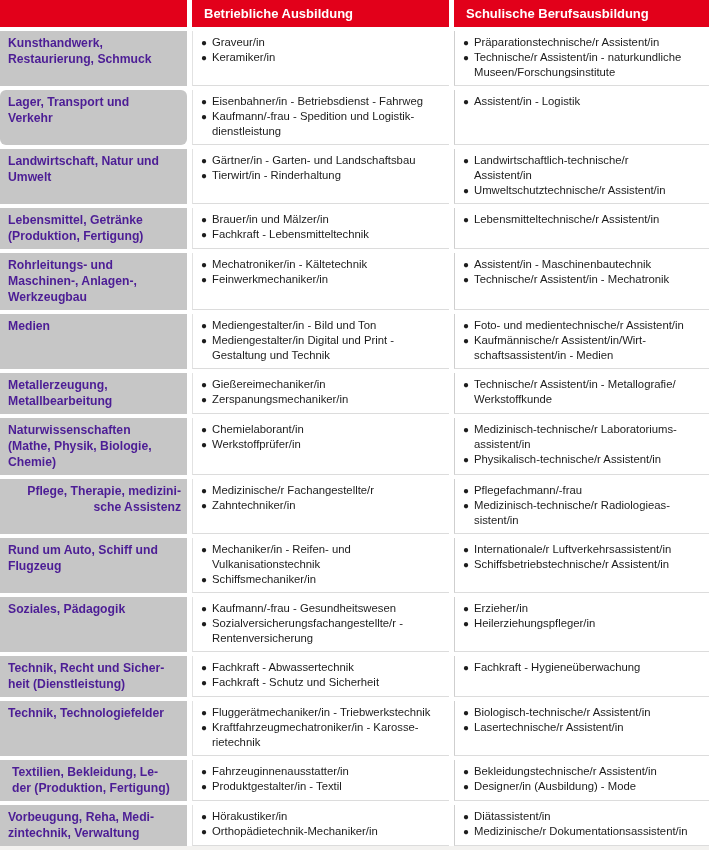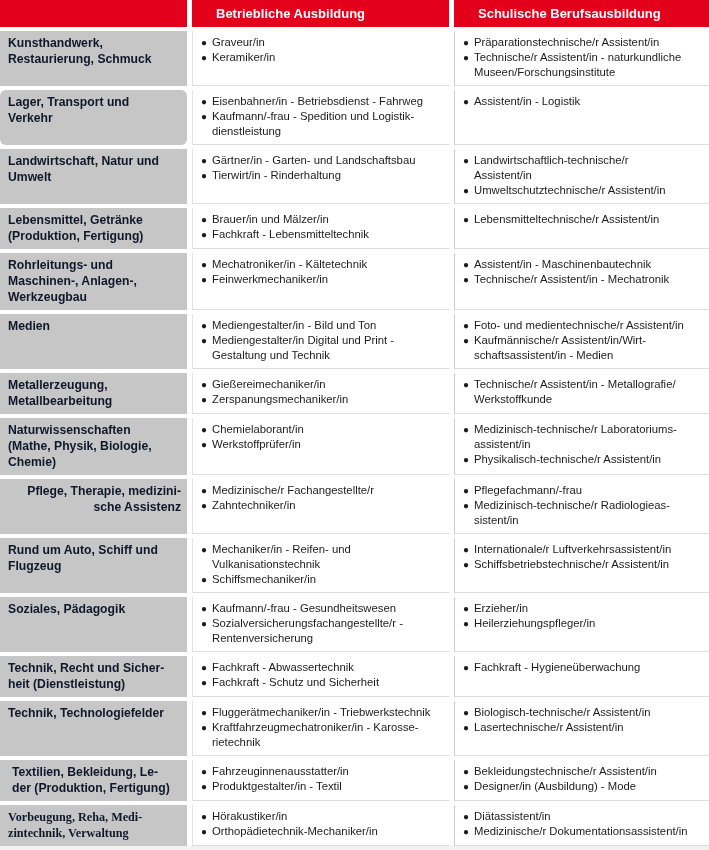--- a/index.html
+++ b/index.html
@@ -16,33 +16,33 @@
     column-gap: 5px;
     row-gap: 4px;
     background: #ffffff;
   }
   .hcell {
     height: 27px;
     color: #ffffff;
     font-size: 13px;
     font-weight: bold;
     line-height: 27px;
-    padding-left: 24px;
+    padding-left: 12px;
     overflow: hidden;
     white-space: nowrap;
   }
   .cell {
     padding: 4px 6px 5px 8px;
     overflow: hidden;
   }
   .cat {
     font-weight: bold;
     font-size: 12.2px;
     line-height: 16px;
-    color: #0f172a;
+    color: #4c1d95;
   }
   .content {
     background: #ffffff;
     font-size: 11.3px;
     line-height: 15px;
     color: #1c1c1c;
     border-bottom: 1px solid #dcdcdc;
   }
   .content.mid { border-left: 1px solid #e2e2e2; }
   .content.right { border-left: 1px solid #cfcfcf; }
@@ -490,21 +490,21 @@
           <div class="line">Bekleidungstechnische/r Assistent/in</div>
         </div>
       </div>
       <div class="item">
         <div class="bullet">●</div>
         <div class="lines">
           <div class="line">Designer/in (Ausbildung) - Mode</div>
         </div>
       </div>
     </div>
-    <div class="cell cat" style="background: rgb(198, 198, 198); font-family: Liberation Serif, serif;">
+    <div class="cell cat" style="background: rgb(198, 198, 198);">
       <div class="catline">Vorbeugung, Reha, Medi-</div>
       <div class="catline">zintechnik, Verwaltung</div>
     </div>
     <div class="cell content mid">
       <div class="item">
         <div class="bullet">●</div>
         <div class="lines">
           <div class="line">Hörakustiker/in</div>
         </div>
       </div>

